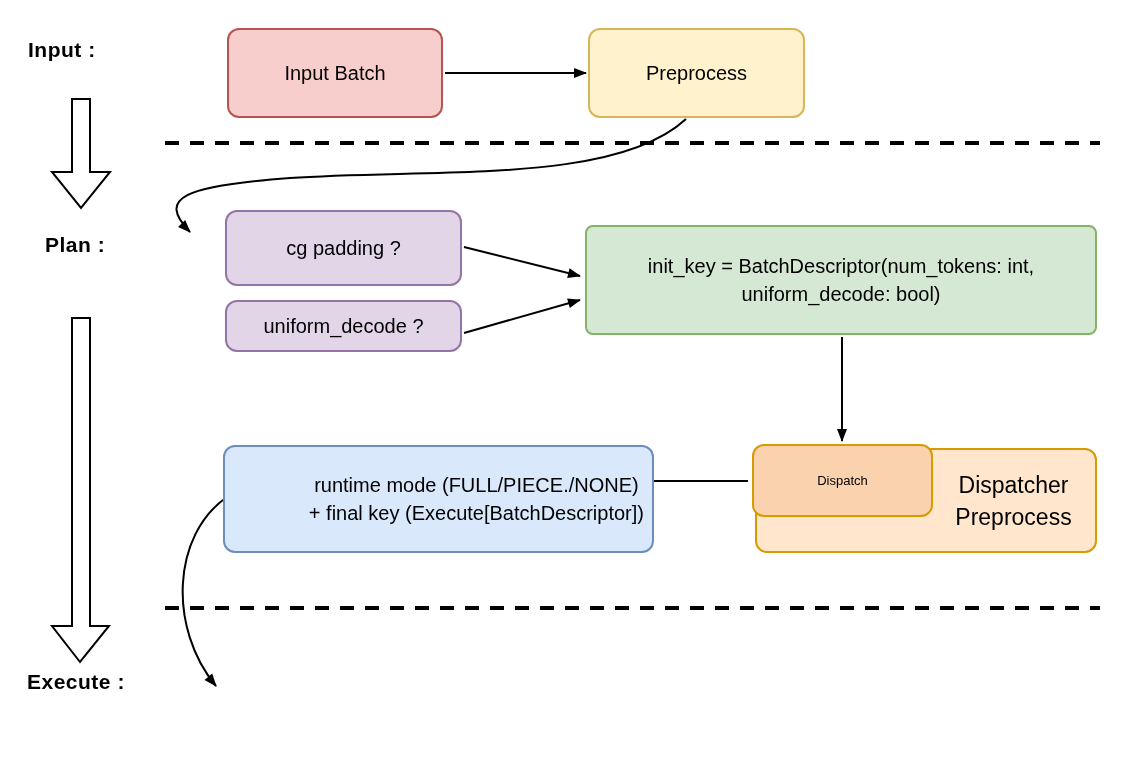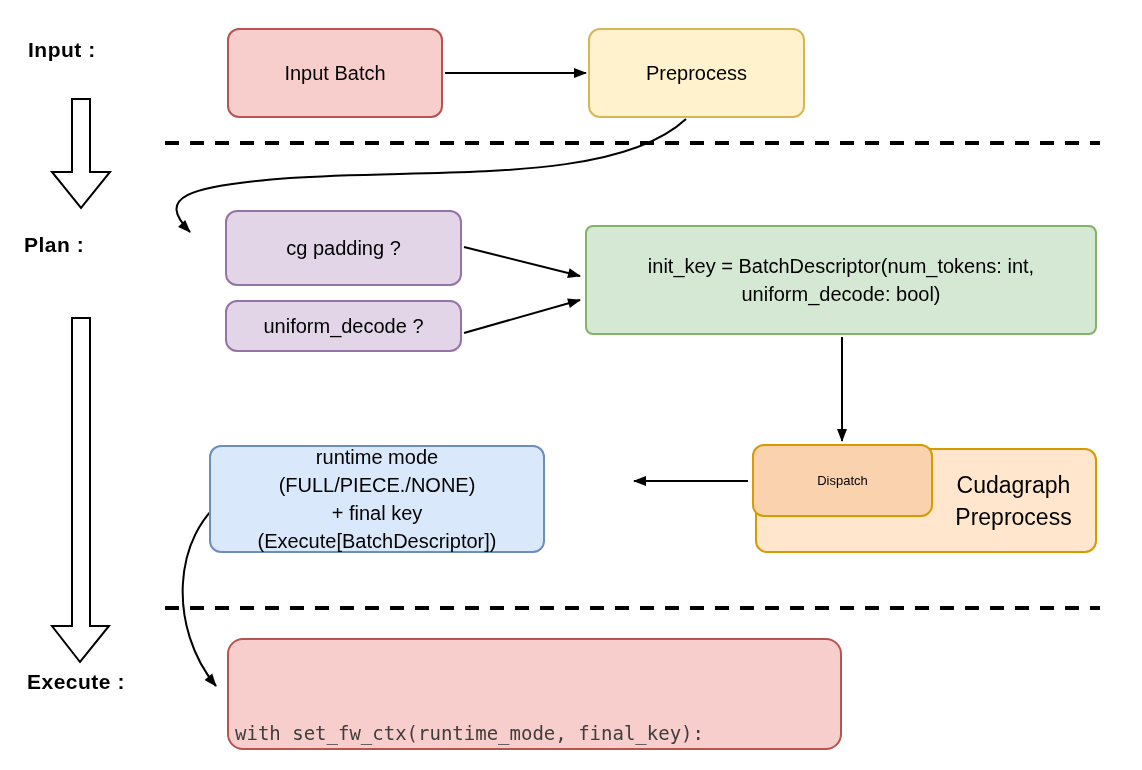--- a/index.html
+++ b/index.html
@@ -62,21 +62,21 @@
     <path d="M464 247 L580 276" stroke="#000" stroke-width="2" fill="none" marker-end="url(#arrow)"></path>
     <path d="M464 333 L580 300" stroke="#000" stroke-width="2" fill="none" marker-end="url(#arrow)"></path>
     <path d="M842 337 L842 441" stroke="#000" stroke-width="2" fill="none" marker-end="url(#arrow)"></path>
     <path d="M748 481 L634 481" stroke="#000" stroke-width="2" fill="none" marker-end="url(#arrow)"></path>
 
     <path d="M686 119 C 615 185, 430 168, 290 178 C 185 186, 156 197, 190 232" stroke="#000" stroke-width="2" fill="none" marker-end="url(#arrow)"></path>
     <path d="M227 497 C 172 535, 168 628, 216 686" stroke="#000" stroke-width="2" fill="none" marker-end="url(#arrow)"></path>
   </svg>
 
   <div class="phase-label" style="left:28px; top:38px;">Input :</div>
-  <div class="phase-label" style="left:24px; top:233px;text-align:center;">Plan :</div>
+  <div class="phase-label" style="left:45px; top:233px;text-align:center;">Plan :</div>
   <div class="phase-label" style="left:27px; top:670px;">Execute :</div>
 
   <div class="node node-red" style="left:227px; top:28px; width:216px; height:90px;">
     <span>Input Batch</span>
   </div>
   <div class="node node-yellow" style="left:588px; top:28px; width:217px; height:90px;">
     <span>Preprocess</span>
   </div>
 
   <div class="node node-purple" style="left:225px; top:210px; width:237px; height:76px;">
@@ -87,34 +87,28 @@
   </div>
   <div class="node node-green" style="left:585px; top:225px; width:512px; height:110px;">
     <span class="two-line">
       <span>init_key = BatchDescriptor(num_tokens: int,</span>
       <span>uniform_decode: bool)</span>
     </span>
   </div>
 
   <div class="node node-orange-outer" style="left:755px; top:448px; width:342px; height:105px;"></div>
   <div class="dispatcher-label" style="left:930px; top:448px; width:167px; height:105px;">
-    <span>Cudagraph</span>
+    <span>Dispatcher</span>
     <span>Preprocess</span>
   </div>
   <div class="node node-orange-inner" style="left:752px; top:444px; width:181px; height:73px;">
     <span>Dispatch</span>
   </div>
 
-  <div class="node node-blue" style="left:209px; top:445px; width:336px; height:108px;">
+  <div class="node node-blue" style="left:223px; top:445px; width:431px; height:108px;justify-content:flex-end;">
     <span class="two-line">
       <span>runtime mode (FULL/PIECE./NONE)</span>
       <span>+ final key (Execute[BatchDescriptor])</span>
     </span>
   </div>
 
-  <div class="node node-code" style="left:227px; top:638px; width:615px; height:112px;">
-    <span class="code-text">
-      <span class="code-line">with set_fw_ctx(runtime_mode, final_key):</span>
-      
-    </span>
-  </div>
 
 </div>
 
 </body></html>

